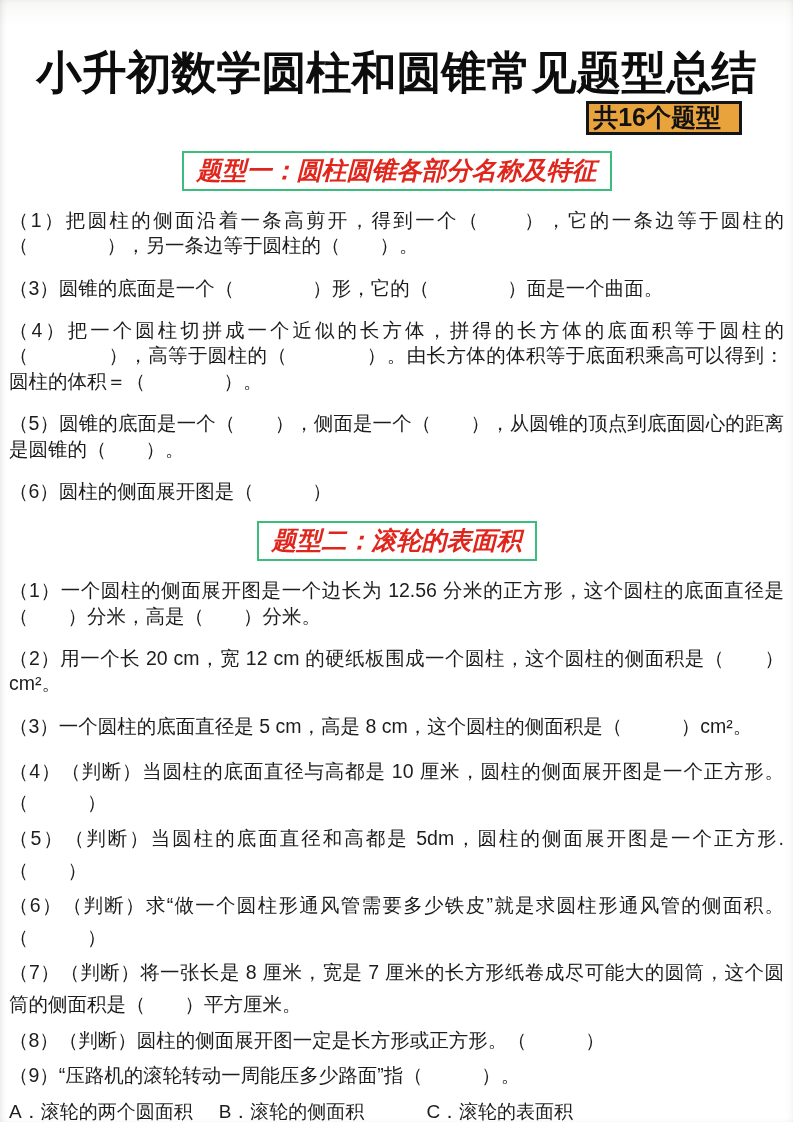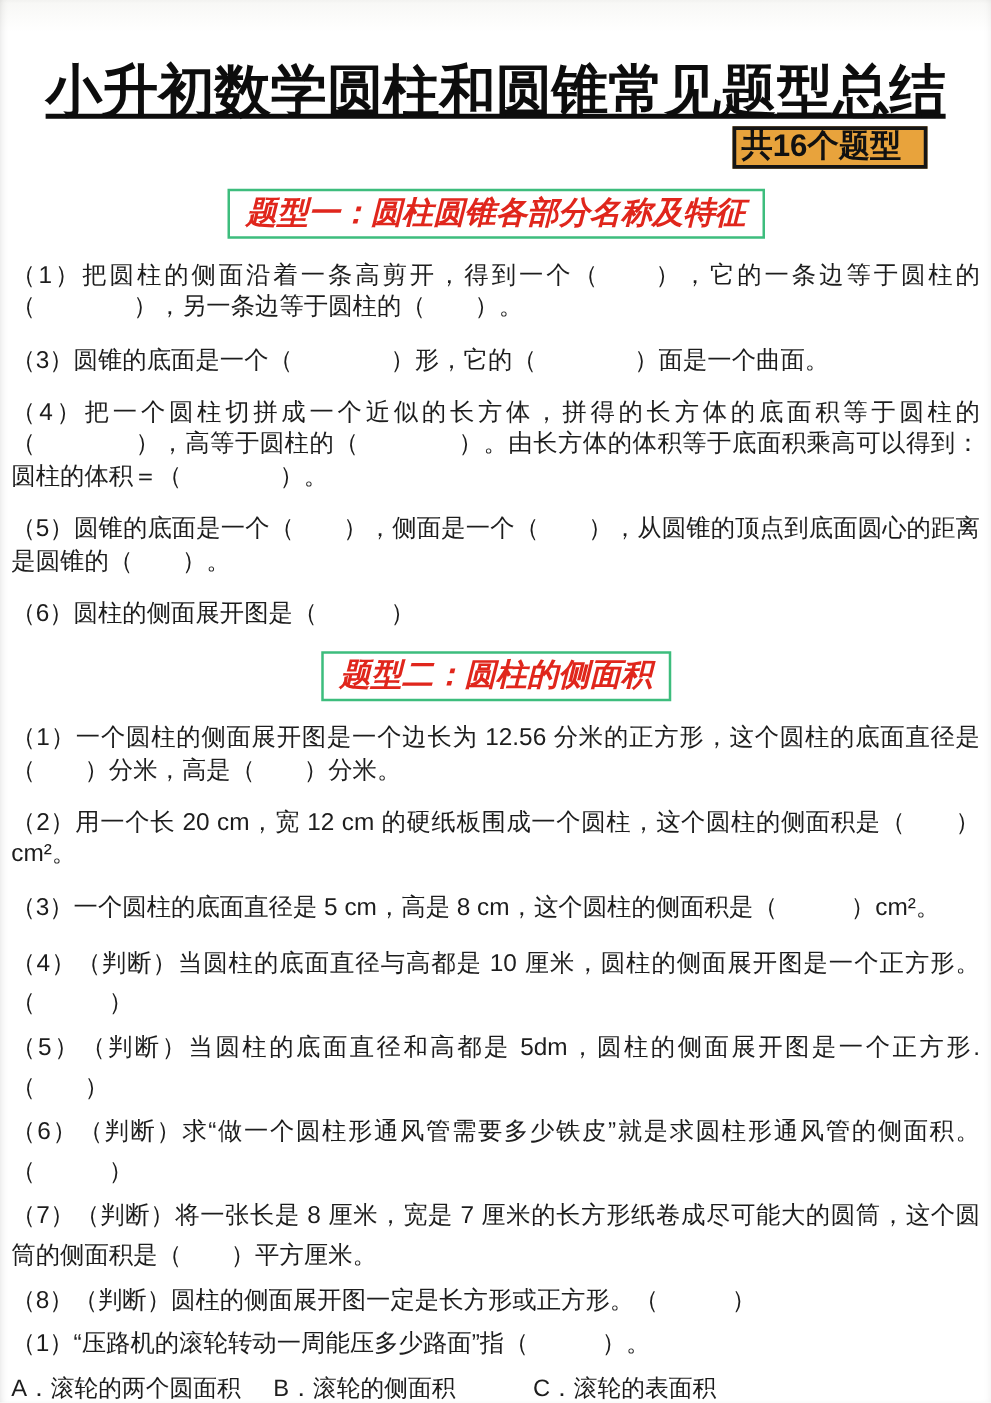--- a/index.html
+++ b/index.html
@@ -27,21 +27,20 @@
   }
   .title {
     margin: 0;
     padding-top: 46px;
     font-size: 45px;
     line-height: 1.18;
     font-weight: 900;
     text-align: center;
     color: #0d0d0d;
     letter-spacing: 0;
-    text-decoration: underline;
   }
   .badge-row {
     text-align: right;
     padding-right: 42px;
     margin-top: 2px;
     height: 38px;
   }
   .badge {
     display: inline-block;
     background: var(--badge-orange);
@@ -102,31 +101,31 @@
     </div>
     <p class="q tight">（1）把圆柱的侧面沿着一条高剪开，得到一个（　　），它的一条边等于圆柱的（　　　　），另一条边等于圆柱的（　　）。</p>
     <p class="q tight">（3）圆锥的底面是一个（　　　　）形，它的（　　　　）面是一个曲面。</p>
     <p class="q tight">（4）把一个圆柱切拼成一个近似的长方体，拼得的长方体的底面积等于圆柱的（　　　　），高等于圆柱的（　　　　）。由长方体的体积等于底面积乘高可以得到：圆柱的体积＝（　　　　）。</p>
     <p class="q tight">（5）圆锥的底面是一个（　　），侧面是一个（　　），从圆锥的顶点到底面圆心的距离是圆锥的（　　）。</p>
     <p class="q tight">（6）圆柱的侧面展开图是（　　　）</p>
   </section>
 
   <section class="sec2">
     <div class="header-row">
-      <span class="sec-header">题型二：圆柱的侧面积</span>
+      <span class="sec-header">题型二：滚轮的表面积</span>
     </div>
     <p class="q tight">（1）一个圆柱的侧面展开图是一个边长为 12.56 分米的正方形，这个圆柱的底面直径是（　　）分米，高是（　　）分米。</p>
     <p class="q tight">（2）用一个长 20 cm，宽 12 cm 的硬纸板围成一个圆柱，这个圆柱的侧面积是（　　）cm²。</p>
     <p class="q tight">（3）一个圆柱的底面直径是 5 cm，高是 8 cm，这个圆柱的侧面积是（　　　）cm²。</p>
     <p class="q spaced">（4）（判断）当圆柱的底面直径与高都是 10 厘米，圆柱的侧面展开图是一个正方形。（　　　）</p>
     <p class="q spaced">（5）（判断）当圆柱的底面直径和高都是 5dm，圆柱的侧面展开图是一个正方形.（　　）</p>
     <p class="q spaced">（6）（判断）求“做一个圆柱形通风管需要多少铁皮”就是求圆柱形通风管的侧面积。（　　　）</p>
     <p class="q spaced">（7）（判断）将一张长是 8 厘米，宽是 7 厘米的长方形纸卷成尽可能大的圆筒，这个圆筒的侧面积是（　　）平方厘米。</p>
     <p class="q spaced">（8）（判断）圆柱的侧面展开图一定是长方形或正方形。（　　　）</p>
-    <p class="q spaced">（1）“压路机的滚轮转动一周能压多少路面”指（　　　）。</p>
+    <p class="q spaced">（9）“压路机的滚轮转动一周能压多少路面”指（　　　）。</p>
     <div class="options-row">
       <span class="opt">A．滚轮的两个圆面积</span>
       <span class="opt">B．滚轮的侧面积</span>
       <span class="opt">C．滚轮的表面积</span>
     </div>
   </section>
 
   <section class="sec3">
     <div class="header-row">
       <span class="sec-header">题型三：圆柱的表面积</span>

